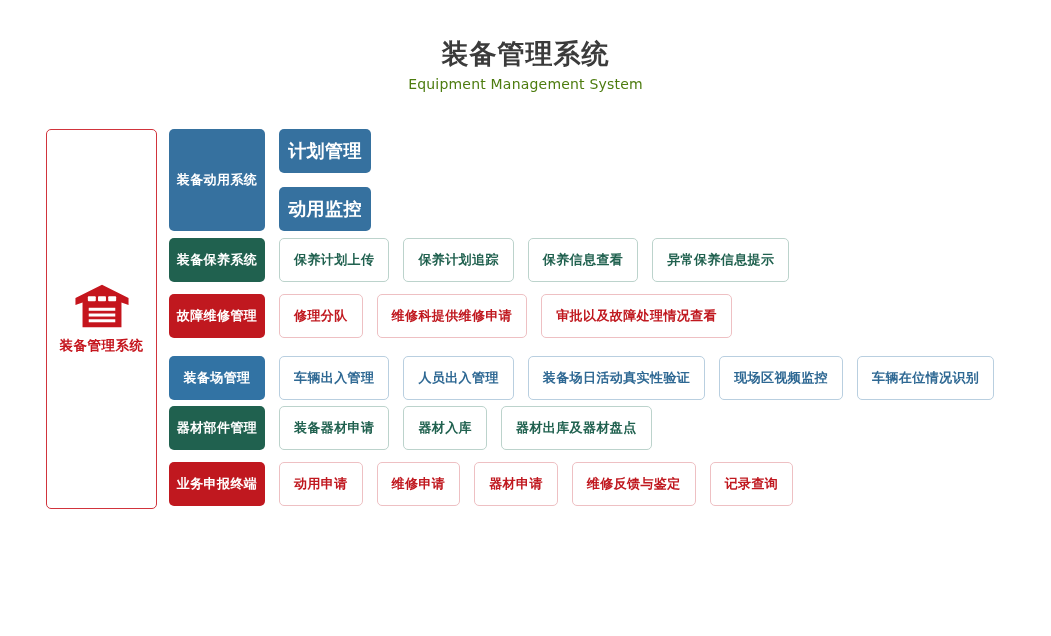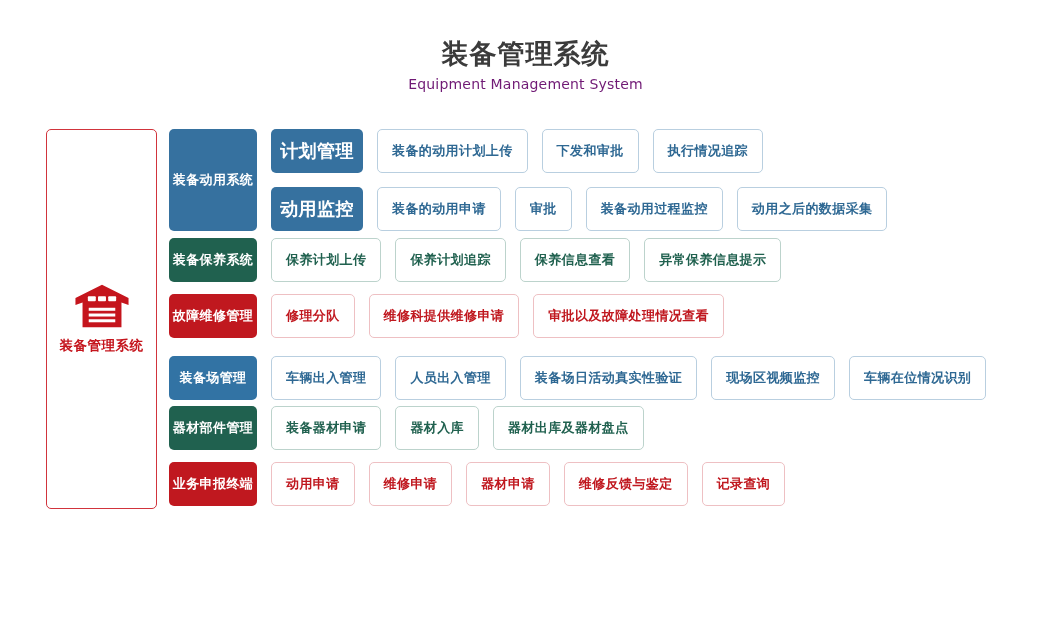--- a/index.html
+++ b/index.html
@@ -30,21 +30,21 @@
   .header-title {
     font-size: 27px;
     font-weight: bold;
     color: #3b3b3b;
     letter-spacing: 1px;
     line-height: 36px;
   }
   .header-sub {
     margin-top: 4px;
     font-size: 14px;
-    color: #701a75;
+    color: #4d7c0f;
     font-weight: normal;
     letter-spacing: 0.2px;
   }
 
   
   .root-panel {
     position: absolute;
     left: 46px;
     top: 129px;
     width: 111px;
@@ -78,21 +78,21 @@
   }
   .row {
     position: absolute;
     left: 0;
     display: flex;
     align-items: stretch;
   }
 
   
   .cat {
-    width: 88px;
+    width: 96px;
     min-height: 44px;
     border-radius: 5px;
     display: flex;
     align-items: center;
     justify-content: center;
     color: #ffffff;
     font-size: 13px;
     font-weight: bold;
     letter-spacing: 0.4px;
     text-align: center;
@@ -191,33 +191,20 @@
     <div class="root-label">装备管理系统</div>
   </div>
 
   <div class="rows" id="rows">
       <div class="row" style="top: 0px;">
         <div class="cat t-blue tall">装备动用系统</div>
         <div class="subcol">
           <div class="sub t-blue">计划管理</div>
           <div class="sub t-blue">动用监控</div>
         </div>
-        <div class="leafrow stacked">
-          <div class="leafline">
-            <div class="leaf l-blue">装备的动用计划上传</div>
-            <div class="leaf l-blue">下发和审批</div>
-            <div class="leaf l-blue">执行情况追踪</div>
-          </div>
-          <div class="leafline">
-            <div class="leaf l-blue">装备的动用申请</div>
-            <div class="leaf l-blue">审批</div>
-            <div class="leaf l-blue">装备动用过程监控</div>
-            <div class="leaf l-blue">动用之后的数据采集</div>
-          </div>
-        </div>
       </div>
       <div class="row" style="top: 109px;">
         <div class="cat t-green">装备保养系统</div>
         <div class="leafrow">
           <div class="leaf l-green">保养计划上传</div>
           <div class="leaf l-green">保养计划追踪</div>
           <div class="leaf l-green">保养信息查看</div>
           <div class="leaf l-green">异常保养信息提示</div>
         </div>
       </div>

